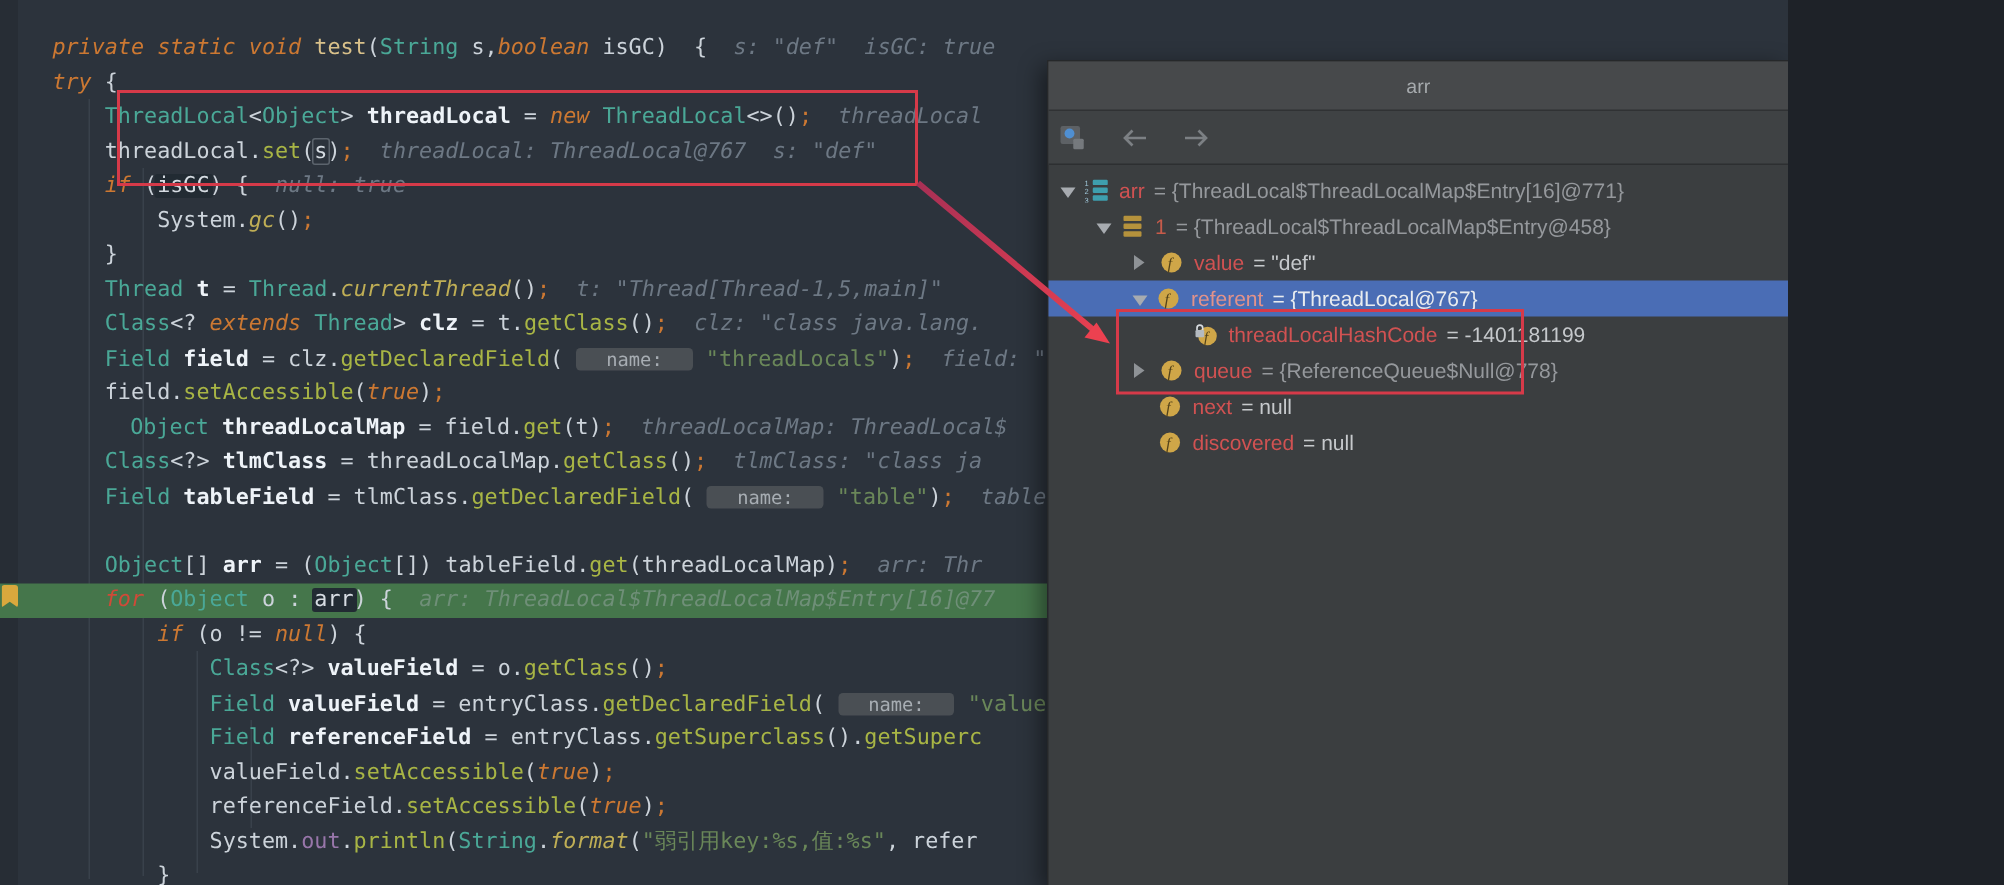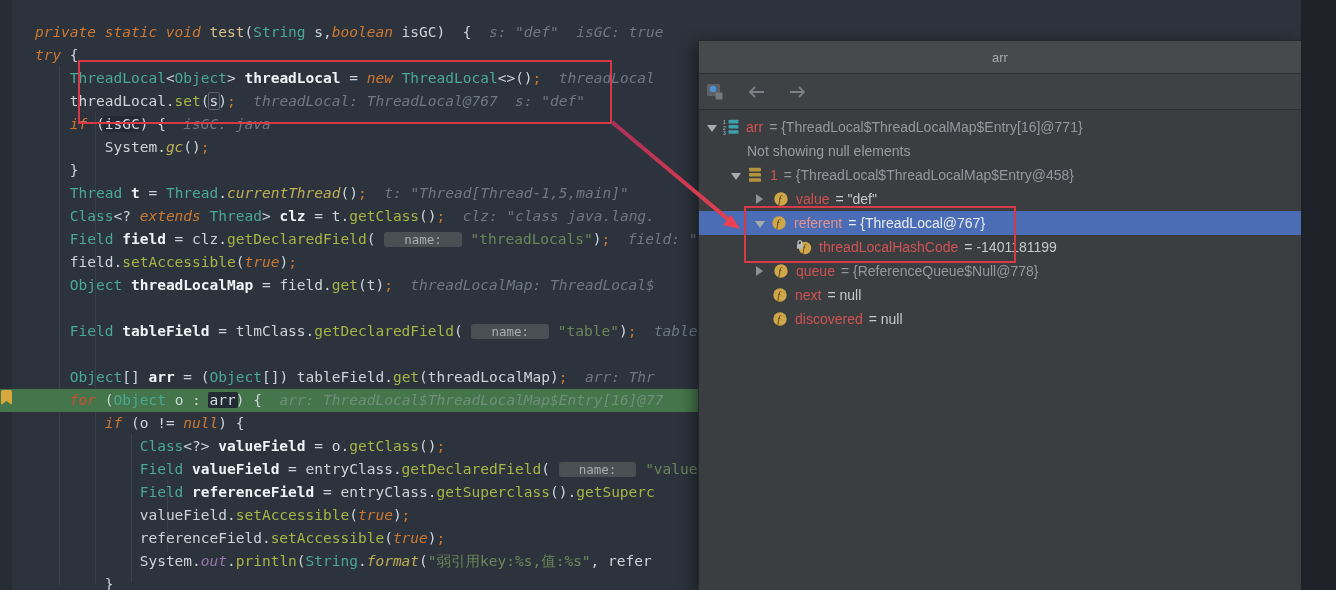--- a/index.html
+++ b/index.html
@@ -1,36 +1,36 @@
 <!DOCTYPE html>
 <html><head>
 <meta charset="utf-8">
 <style>
   html,body{margin:0;padding:0;background:#1e2228;}
-  #root{position:relative;width:1301px;height:590px;overflow:hidden;background:#2c333c;
+  #root{position:relative;width:1192px;height:590px;overflow:hidden;background:#2c333c;
         font-family:"DejaVu Sans Mono","Liberation Mono",monospace;}
 
   
   #gutter{position:absolute;left:0;top:0;bottom:0;width:12px;background:#272d35;z-index:1;}
   .guide{position:absolute;width:1px;background:rgba(160,175,190,0.12);z-index:2;}
   #code-editor{position:absolute;inset:0;z-index:3;}
   .line{position:absolute;left:0;width:100%;height:23px;line-height:23px;font-size:14.5px;
         white-space:pre;color:#ccd3da;}
   .line.exec{background:#45764b;}
   .tok-k{color:#cc7832;font-style:italic;}
   .tok-c{color:#4aa897;}
   .tok-p{color:#ccd3da;}
   .tok-b{color:#eef3f8;font-weight:bold;}
   .tok-m{color:#a8b545;}
   .tok-mi{color:#bfae55;font-style:italic;}
   .tok-md{color:#d8c08a;}
   .tok-s{color:#6a8759;}
   .tok-o{color:#cc7832;}
   .tok-h{color:#6d7884;font-style:italic;}
-  .tok-f{color:#9876aa;font-style:italic;}
+  .tok-f{color:#9876aa;}
   .tok-hb{background:#4a4f54;color:#a7adb3;border-radius:3px;padding:0 20px;font-size:12.5px;}
   .tok-H{background:#222b33;border-radius:2px;padding:0 2px;margin:0 -2px;color:#d6dce2;}
   .tok-x{border:1px solid #5c646d;border-radius:2px;padding:0 1px;margin:0 -2px;color:#d6dce2;}
   .line.exec .tok-k{color:#cf4a38;}
   .line.exec .tok-h{color:#6f8f78;}
   #bookmark{position:absolute;left:1px;top:390px;width:11px;height:15px;background:#d9a83d;
             border-radius:2px;clip-path:polygon(0 0,100% 0,100% 100%,50% 74%,0 100%);z-index:4;}
 
   
   #debugger-popup{position:absolute;left:698px;top:40px;right:0;bottom:0;background:#3b3e40;
@@ -74,28 +74,29 @@
   <div id="gutter"></div>
   <div class="guide" style="left:59px;top:66px;height:520px;"></div>
   <div class="guide" style="left:95px;top:112px;height:472px;"></div>
   <div class="guide" style="left:131px;top:434px;height:148px;"></div>
   <div class="guide" style="left:167px;top:480px;height:72px;"></div>
   <div id="code-editor">
       <div class="line" style="top: 21px;"><span class="tok-p">    </span><span class="tok-k">private static void </span><span class="tok-md">test</span><span class="tok-p">(</span><span class="tok-c">String</span><span class="tok-p"> s</span><span class="tok-p">,</span><span class="tok-k">boolean</span><span class="tok-p"> isGC</span><span class="tok-p">)  {</span><span class="tok-h">  s: "def"  isGC: true</span></div>
       <div class="line" style="top: 44px;"><span class="tok-p">    </span><span class="tok-k">try</span><span class="tok-p"> {</span></div>
       <div class="line" style="top: 67px;"><span class="tok-p">        </span><span class="tok-c">ThreadLocal</span><span class="tok-p">&lt;</span><span class="tok-c">Object</span><span class="tok-p">&gt; </span><span class="tok-b">threadLocal</span><span class="tok-p"> = </span><span class="tok-k">new</span><span class="tok-p"> </span><span class="tok-c">ThreadLocal</span><span class="tok-p">&lt;&gt;()</span><span class="tok-o">;</span><span class="tok-h">  threadLocal</span></div>
       <div class="line" style="top: 90px;"><span class="tok-p">        </span><span class="tok-p">threadLocal.</span><span class="tok-m">set</span><span class="tok-p">(</span><span class="tok-x">s</span><span class="tok-p">)</span><span class="tok-o">;</span><span class="tok-h">  threadLocal: ThreadLocal@767  s: "def"</span></div>
-      <div class="line" style="top: 113px;"><span class="tok-p">        </span><span class="tok-k">if</span><span class="tok-p"> (</span><span class="tok-H">isGC</span><span class="tok-p">) {</span><span class="tok-h">  isGC: java</span></div>
+      <div class="line" style="top: 113px;"><span class="tok-p">        </span><span class="tok-k">if</span><span class="tok-p"> (</span><span class="tok-H">isGC</span><span class="tok-p">) {</span><span class="tok-h">  null: true</span></div>
       <div class="line" style="top: 136px;"><span class="tok-p">            </span><span class="tok-p">System.</span><span class="tok-mi">gc</span><span class="tok-p">()</span><span class="tok-o">;</span></div>
       <div class="line" style="top: 159px;"><span class="tok-p">        </span><span class="tok-p">}</span></div>
       <div class="line" style="top: 182px;"><span class="tok-p">        </span><span class="tok-c">Thread</span><span class="tok-p"> </span><span class="tok-b">t</span><span class="tok-p"> = </span><span class="tok-c">Thread</span><span class="tok-p">.</span><span class="tok-mi">currentThread</span><span class="tok-p">()</span><span class="tok-o">;</span><span class="tok-h">  t: "Thread[Thread-1,5,main]"</span></div>
       <div class="line" style="top: 205px;"><span class="tok-p">        </span><span class="tok-c">Class</span><span class="tok-p">&lt;? </span><span class="tok-k">extends</span><span class="tok-p"> </span><span class="tok-c">Thread</span><span class="tok-p">&gt; </span><span class="tok-b">clz</span><span class="tok-p"> = t.</span><span class="tok-m">getClass</span><span class="tok-p">()</span><span class="tok-o">;</span><span class="tok-h">  clz: "class java.lang.</span></div>
       <div class="line" style="top: 228px;"><span class="tok-p">        </span><span class="tok-c">Field</span><span class="tok-p"> </span><span class="tok-b">field</span><span class="tok-p"> = clz.</span><span class="tok-m">getDeclaredField</span><span class="tok-p">( </span><span class="tok-hb">name:</span><span class="tok-s"> "threadLocals"</span><span class="tok-p">)</span><span class="tok-o">;</span><span class="tok-h">  field: "</span></div>
       <div class="line" style="top: 251px;"><span class="tok-p">        </span><span class="tok-p">field.</span><span class="tok-m">setAccessible</span><span class="tok-p">(</span><span class="tok-k">true</span><span class="tok-p">)</span><span class="tok-o">;</span></div>
-      <div class="line" style="top: 274px;"><span class="tok-p">        </span><span class="tok-c">Object</span><span class="tok-p"> </span><span class="tok-b">threadLocalMap</span><span class="tok-p"> = field.</span><span class="tok-m">get</span><span class="tok-p">(t)</span><span class="tok-o">;</span><span class="tok-h">  threadLocalMap: ThreadLocal$</span></div>
+      <div class="line" style="top: 274px; margin-left: 17px;"><span class="tok-p">        </span><span class="tok-c">Object</span><span class="tok-p"> </span><span class="tok-b">threadLocalMap</span><span class="tok-p"> = field.</span><span class="tok-m">get</span><span class="tok-p">(t)</span><span class="tok-o">;</span><span class="tok-h">  threadLocalMap: ThreadLocal$</span></div>
+      <div class="line" style="top: 297px;"><span class="tok-p">        </span><span class="tok-c">Class</span><span class="tok-p">&lt;?&gt; </span><span class="tok-b">tlmClass</span><span class="tok-p"> = threadLocalMap.</span><span class="tok-m">getClass</span><span class="tok-p">()</span><span class="tok-o">;</span><span class="tok-h">  tlmClass: "class ja</span></div>
       <div class="line" style="top: 320px;"><span class="tok-p">        </span><span class="tok-c">Field</span><span class="tok-p"> </span><span class="tok-b">tableField</span><span class="tok-p"> = tlmClass.</span><span class="tok-m">getDeclaredField</span><span class="tok-p">( </span><span class="tok-hb">name:</span><span class="tok-s"> "table"</span><span class="tok-p">)</span><span class="tok-o">;</span><span class="tok-h">  table</span></div>
       <div class="line" style="top: 366px;"><span class="tok-p">        </span><span class="tok-c">Object</span><span class="tok-p">[] </span><span class="tok-b">arr</span><span class="tok-p"> = (</span><span class="tok-c">Object</span><span class="tok-p">[]) tableField.</span><span class="tok-m">get</span><span class="tok-p">(threadLocalMap)</span><span class="tok-o">;</span><span class="tok-h">  arr: Thr</span></div>
       <div class="line exec" style="top: 389px;"><span class="tok-p">        </span><span class="tok-k">for</span><span class="tok-p"> (</span><span class="tok-c">Object</span><span class="tok-p"> o : </span><span class="tok-H">arr</span><span class="tok-p">) {</span><span class="tok-h">  arr: ThreadLocal$ThreadLocalMap$Entry[16]@77</span></div>
       <div class="line" style="top: 412px;"><span class="tok-p">            </span><span class="tok-k">if</span><span class="tok-p"> (o != </span><span class="tok-k">null</span><span class="tok-p">) {</span></div>
       <div class="line" style="top: 435px;"><span class="tok-p">                </span><span class="tok-c">Class</span><span class="tok-p">&lt;?&gt; </span><span class="tok-b">valueField</span><span class="tok-p"> = o.</span><span class="tok-m">getClass</span><span class="tok-p">()</span><span class="tok-o">;</span></div>
       <div class="line" style="top: 458px;"><span class="tok-p">                </span><span class="tok-c">Field</span><span class="tok-p"> </span><span class="tok-b">valueField</span><span class="tok-p"> = entryClass.</span><span class="tok-m">getDeclaredField</span><span class="tok-p">( </span><span class="tok-hb">name:</span><span class="tok-s"> "value</span></div>
       <div class="line" style="top: 481px;"><span class="tok-p">                </span><span class="tok-c">Field</span><span class="tok-p"> </span><span class="tok-b">referenceField</span><span class="tok-p"> = entryClass.</span><span class="tok-m">getSuperclass</span><span class="tok-p">().</span><span class="tok-m">getSuperc</span></div>
       <div class="line" style="top: 504px;"><span class="tok-p">                </span><span class="tok-p">valueField.</span><span class="tok-m">setAccessible</span><span class="tok-p">(</span><span class="tok-k">true</span><span class="tok-p">)</span><span class="tok-o">;</span></div>
       <div class="line" style="top: 527px;"><span class="tok-p">                </span><span class="tok-p">referenceField.</span><span class="tok-m">setAccessible</span><span class="tok-p">(</span><span class="tok-k">true</span><span class="tok-p">)</span><span class="tok-o">;</span></div>
       <div class="line" style="top: 550px;"><span class="tok-p">                </span><span class="tok-p">System.</span><span class="tok-f">out</span><span class="tok-p">.</span><span class="tok-m">println</span><span class="tok-p">(</span><span class="tok-c">String</span><span class="tok-p">.</span><span class="tok-mi">format</span><span class="tok-p">(</span><span class="tok-s">"弱引用key:%s,值:%s"</span><span class="tok-p">, refer</span></div>
@@ -128,21 +129,20 @@
     </div>
     <div id="variables-tree">
         <div class="trow" style="padding-left: 8px;"><span class="tri open"></span><span class="ticon"><svg width="16" height="16" viewBox="0 0 16 16">
      <text x="0" y="5" font-size="5" fill="#9fc6d8" font-family="sans-serif">1</text>
      <text x="0" y="10.5" font-size="5" fill="#9fc6d8" font-family="sans-serif">2</text>
      <text x="0" y="16" font-size="5" fill="#9fc6d8" font-family="sans-serif">3</text>
      <rect x="5.5" y="0.8" width="10" height="3.6" rx="0.8" fill="#3e9fae"></rect>
      <rect x="5.5" y="6" width="10" height="3.6" rx="0.8" fill="#3e9fae"></rect>
      <rect x="5.5" y="11.2" width="10" height="3.6" rx="0.8" fill="#3e9fae"></rect>
             </svg></span><span class="tname">arr</span><span class="tval gray">= {ThreadLocal$ThreadLocalMap$Entry[16]@771}</span></div>
-        <div class="trow" style="padding-left: 48px;"><span class="tnote">Not showing null elements</span></div>
         <div class="trow" style="padding-left: 32px;"><span class="tri open"></span><span class="ticon"><svg width="16" height="16" viewBox="0 0 16 16">
      <rect x="2" y="0.8" width="12" height="3.6" rx="0.8" fill="#b5923c"></rect>
      <rect x="2" y="6" width="12" height="3.6" rx="0.8" fill="#b5923c"></rect>
      <rect x="2" y="11.2" width="12" height="3.6" rx="0.8" fill="#b5923c"></rect>
             </svg></span><span class="tname index">1</span><span class="tval gray">= {ThreadLocal$ThreadLocalMap$Entry@458}</span></div>
         <div class="trow" style="padding-left: 56px;"><span class="tri closed"></span><span class="ticon"><svg width="16" height="16" viewBox="0 0 16 16">
      <circle cx="8" cy="8" r="6.7" fill="#cfa648"></circle>
      <text x="5.3" y="12" font-size="11" font-style="italic" font-family="serif" fill="#54431a">f</text>
             </svg></span><span class="tname">value</span><span class="tval light">= "def"</span></div>
         <div class="trow selected" style="padding-left: 56px;"><span class="tri open"></span><span class="ticon"><svg width="16" height="16" viewBox="0 0 16 16">

